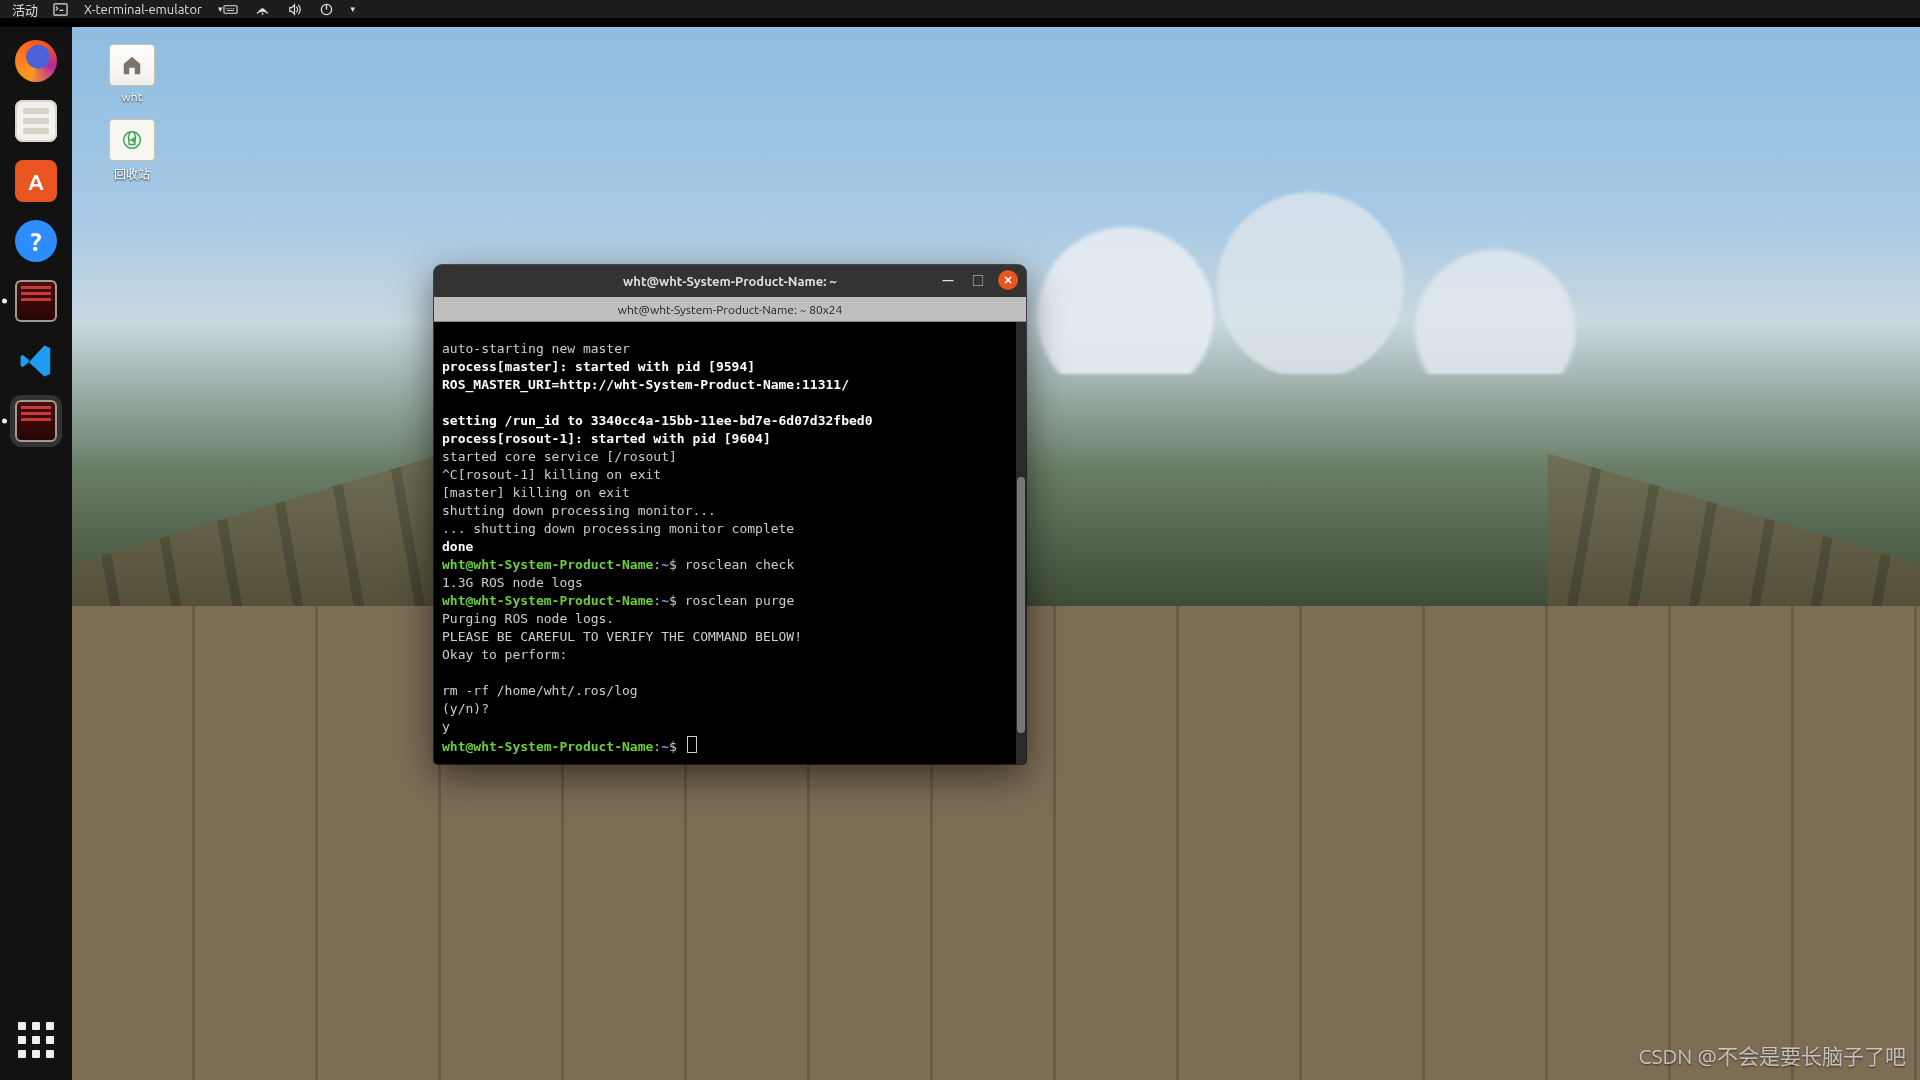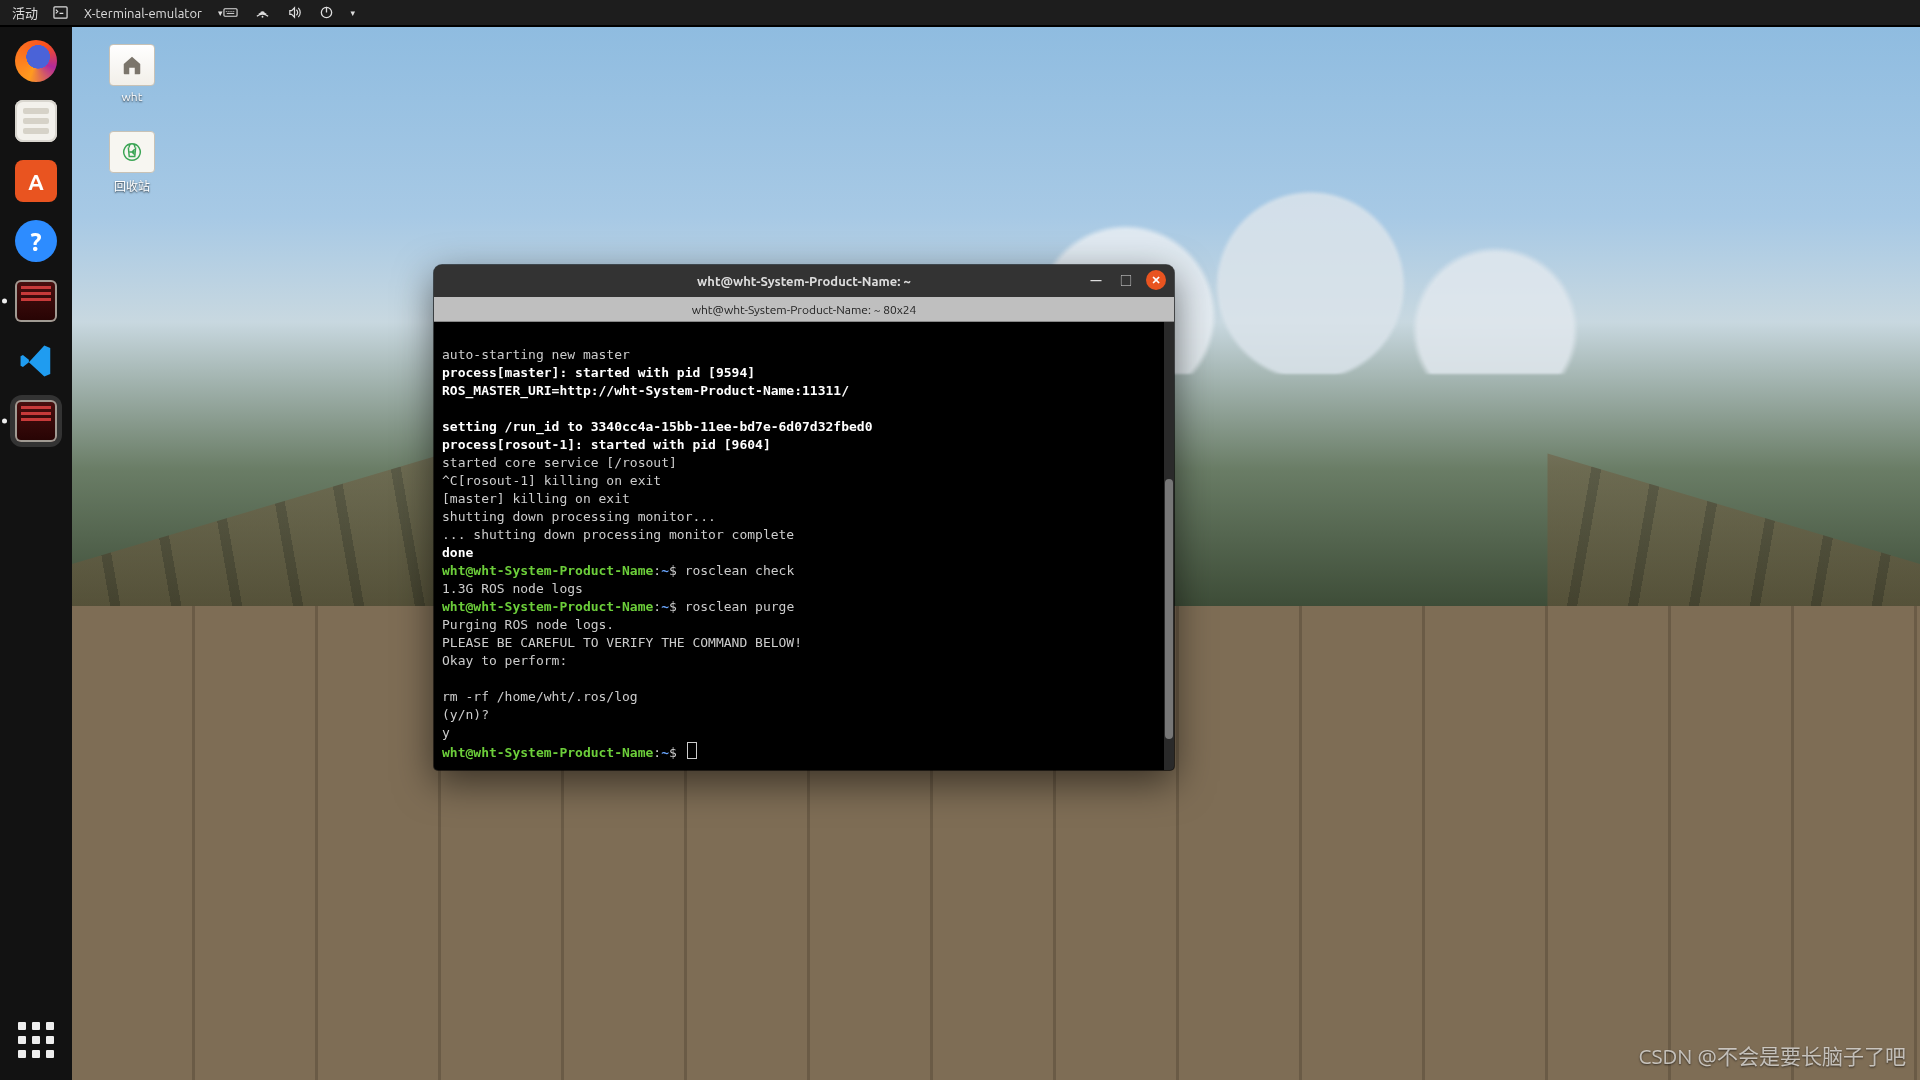--- a/index.html
+++ b/index.html
@@ -60,21 +60,21 @@
     background:
       repeating-linear-gradient(80deg, rgba(74,56,38,.9) 0 10px, rgba(111,86,58,.85) 10px 60px);
     clip-path: polygon(0 30%, 42% 15%, 42% 100%, 0 100%);
     opacity:.55;
   }
   .rail-right{ right:0; transform: scaleX(-1); }
   
   .topbar {
     position: absolute;
     top: 0; left: 0; right: 0;
-    height: 25px;
+    height: 18px;
     background: #1d1d1d;
     color: #ddd;
     font-size: 13px;
     display: flex;
     align-items: center;
     padding: 0 12px;
     box-sizing: border-box;
     z-index: 30;
   }
   .topbar .left, .topbar .center, .topbar .right { display: flex; align-items: center; gap: 14px; }
@@ -133,34 +133,34 @@
   .icon-software{width:42px;height:42px;border-radius:8px;background:#e95420;display:flex;align-items:center;justify-content:center;color:#fff;font-weight:bold;font-size:22px;}
   .icon-help{width:42px;height:42px;border-radius:50%;background:#2d8cff;display:flex;align-items:center;justify-content:center;color:#fff;font-weight:bold;font-size:26px;}
   .icon-term{width:42px;height:42px;border-radius:6px;background:linear-gradient(#4a0f0f,#260404);box-shadow:inset 0 0 0 2px #a09a92;position:relative;}
   .icon-term::after{content:"";position:absolute;left:6px;top:6px;right:6px;height:3px;background:#c83a3a;box-shadow:0 6px 0 #c83a3a,0 12px 0 #c83a3a;}
   .icon-vscode{width:40px;height:40px;display:flex;align-items:center;justify-content:center;}
   .icon-vscode svg{width:38px;height:38px;fill:#1f9cf0;}
   
   .desktop-icons{
     position:absolute;
     left:96px; top:44px;
-    display:flex; flex-direction:column; gap:28px;
+    display:flex; flex-direction:column; gap:16px;
     z-index:5;
   }
   .dicon{width:72px;display:flex;flex-direction:column;align-items:center;gap:4px;color:#fff;font-size:12px;text-shadow:0 1px 2px rgba(0,0,0,.8);} 
   .dicon .pic{width:44px;height:40px;border-radius:4px;background:#fff;display:flex;align-items:center;justify-content:center;}
   .dicon.home .pic{background:linear-gradient(#fff,#f2efe9);border:1px solid #c8c2b6;}
   .dicon.home .pic svg{width:22px;height:22px;fill:#7b756b;}
   .dicon.trash .pic{background:#f7f6f1;border:1px solid #c8c2b6;}
   .dicon.trash .pic svg{width:22px;height:22px;fill:#3ba555;}
   
   .termwin{
     position:absolute;
     left:434px; top:265px;
-    width:740px;
+    width:592px;
     background:#2b2b2b;
     border-radius:8px 8px 4px 4px;
     box-shadow:0 12px 38px rgba(0,0,0,.55),0 0 0 1px rgba(0,0,0,.6);
     z-index:40;
     overflow:hidden;
   }
   .term-titlebar{
     height:32px;
     background:#333;
     display:flex;align-items:center;justify-content:center;
@@ -176,21 +176,21 @@
     font-size:12px;
     display:flex;align-items:center;justify-content:center;
     border-bottom:1px solid #888;
   }
   .term-body{
     background:#000;
     color:#ccc;
     font-family:"DejaVu Sans Mono","Ubuntu Mono",monospace;
     font-size:13px;
     line-height:18px;
-    padding:6px 8px 8px 8px;
+    padding:0 8px 8px 8px;
     white-space:pre;
     position:relative;
     min-height:430px;
   }
   .term-body .b{color:#fff;font-weight:bold;}
   .term-body .g{color:#6cce3a;font-weight:bold;}
   .term-body .bl{color:#6aa7ff;font-weight:bold;}
   .term-body .cursor{
     display:inline-block;width:8px;height:15px;
     border:1px solid #ccc;vertical-align:-2px;margin-left:2px;

